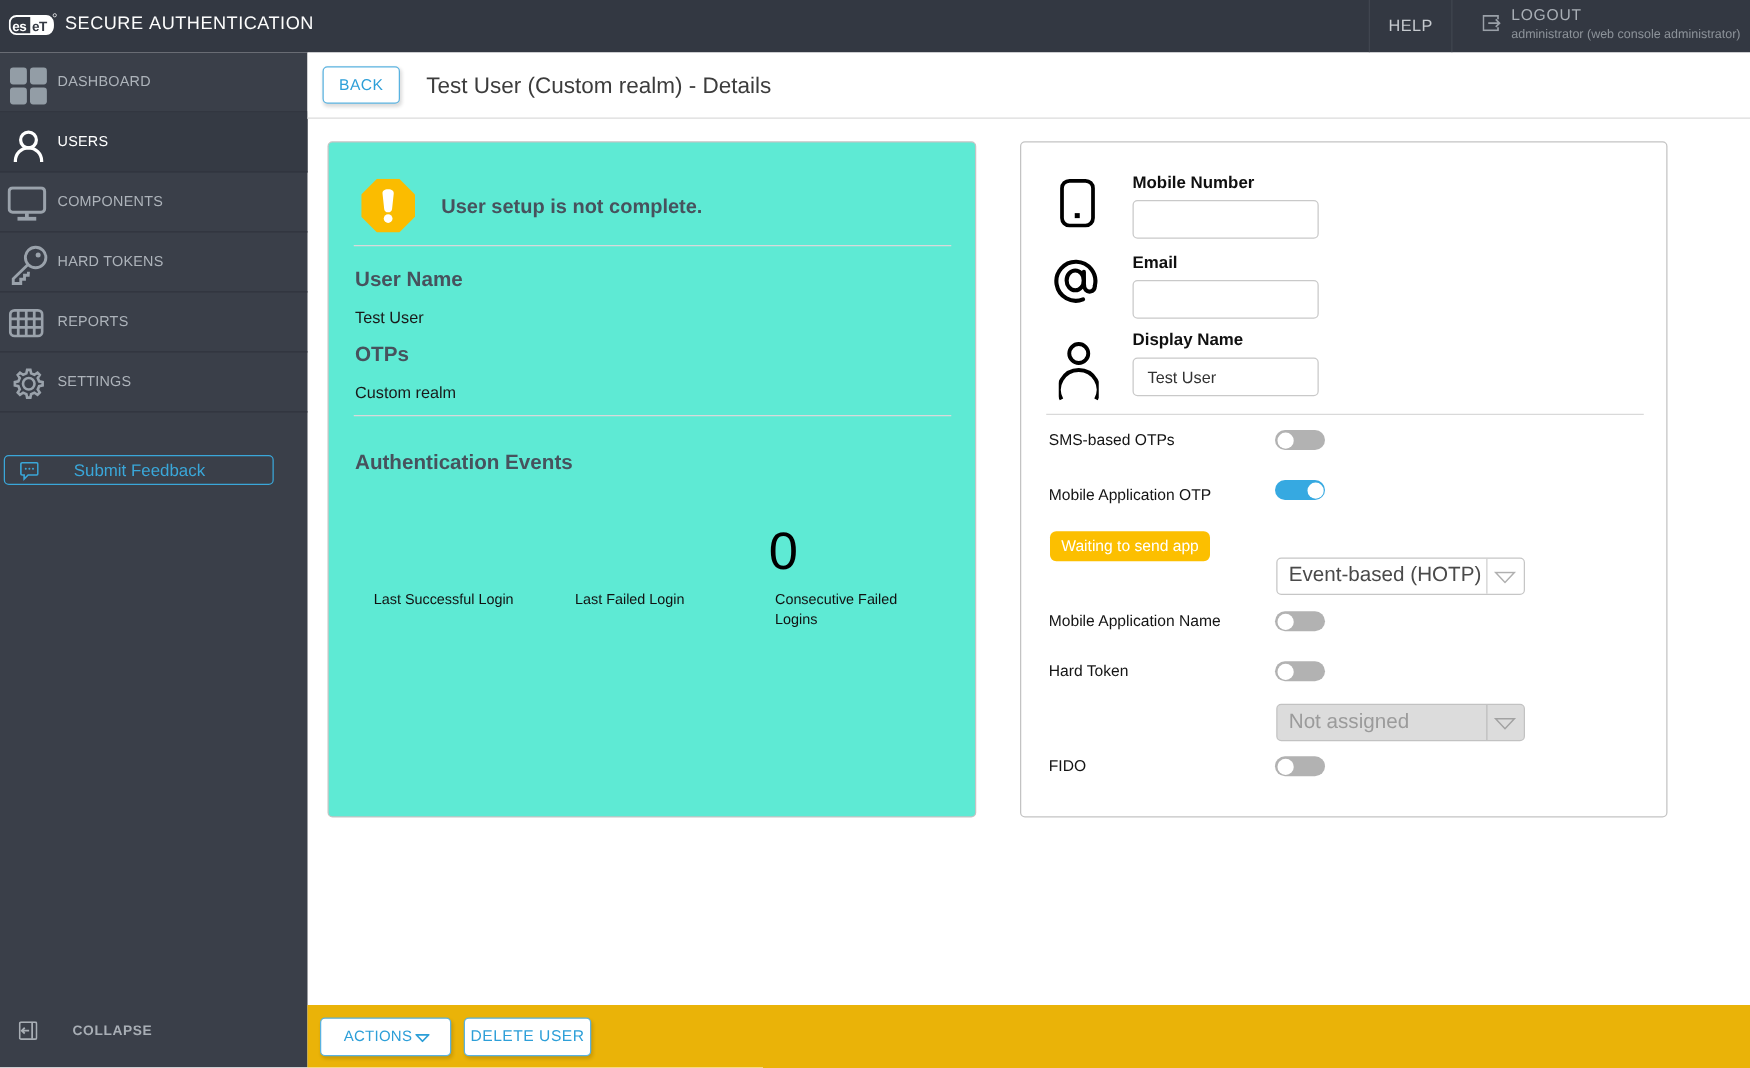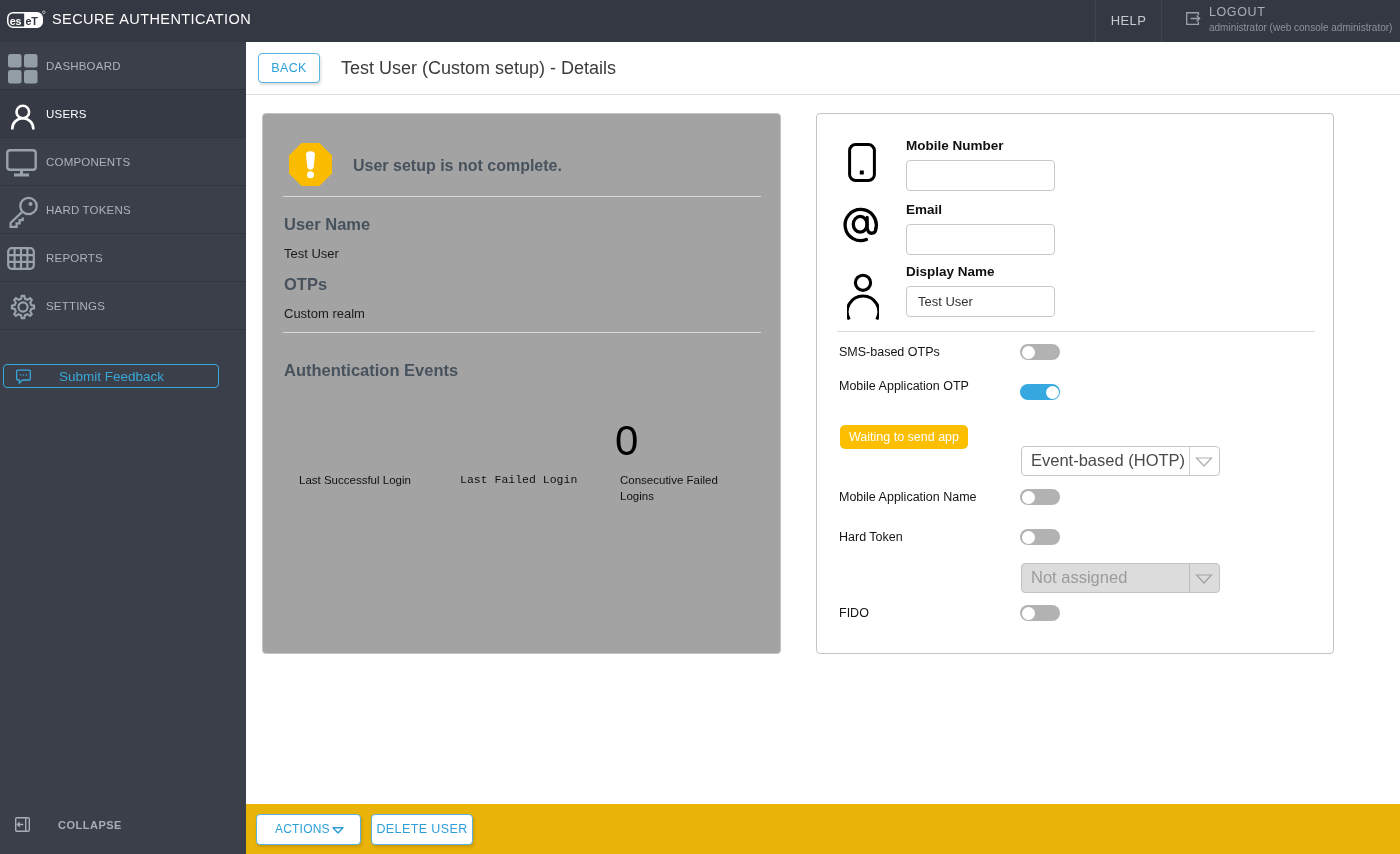--- a/index.html
+++ b/index.html
@@ -103,39 +103,39 @@
   <svg class="abs" style="left:15px;top:775px;" width="15" height="15" viewBox="0 0 15 15">
     <rect x="0.7" y="0.7" width="13.6" height="13.6" rx="1.2" fill="none" stroke="#a8aeb5" stroke-width="1.4"></rect>
     <path d="M10.7,1 V14" stroke="#a8aeb5" stroke-width="1.4"></path>
     <path d="M8.3,7.5 H2.6 M4.8,5.2 L2.4,7.5 L4.8,9.8" fill="none" stroke="#a8aeb5" stroke-width="1.4"></path>
   </svg>
   <div class="abs" style="left:58px;top:777px;font-size:11px;font-weight:bold;letter-spacing:0.5px;color:#a8aeb5;">COLLAPSE</div>
 </div>
 
 <div class="abs" style="left:246px;top:42px;width:1154px;height:53px;background:#fff;border-bottom:1px solid #dcdcdc;"></div>
 <div class="btn" style="left:258px;top:53px;width:62px;height:30px;line-height:28px;">BACK</div>
-<div class="abs" style="left:341px;top:58px;font-size:18px;color:#3c3c3c;">Test User (Custom setup) - Details</div>
-
-<div class="abs" style="left:262px;top:113px;width:519px;height:541px;background:#a3a3a3;border:1px solid #c3c3c3;border-radius:4px;">
+<div class="abs" style="left:341px;top:58px;font-size:18px;color:#3c3c3c;">Test User (Custom realm) - Details</div>
+
+<div class="abs" style="left:262px;top:113px;width:519px;height:541px;background:#5eead4;border:1px solid #c3c3c3;border-radius:4px;">
   <svg class="abs" style="left:26px;top:29px;" width="43" height="43" viewBox="0 0 43 43">
     <polygon points="12.6,0 30.4,0 43,12.6 43,30.4 30.4,43 12.6,43 0,30.4 0,12.6" fill="#fbbc00"></polygon>
     <path d="M21.5,8.3 c3.1,0 4.7,1.3 4.5,3.4 l-1.35,12.4 c-0.18,1.65 -1.45,2.7 -3.15,2.7 s-2.97,-1.05 -3.15,-2.7 L17,11.7 c-0.2,-2.1 1.4,-3.4 4.5,-3.4 z" fill="#fff"></path>
     <circle cx="21.5" cy="31.8" r="3.5" fill="#fff"></circle>
   </svg>
   <div class="h2c" style="left:90px;top:43px;font-size:16px;">User setup is not complete.</div>
   <div class="abs" style="left:20px;top:82px;width:478px;height:1px;background:#d9d9d9;"></div>
   <div class="h2c" style="left:21px;top:101px;">User Name</div>
   <div class="abs" style="left:21px;top:132px;font-size:13px;color:#1a1a1a;">Test User</div>
   <div class="h2c" style="left:21px;top:161px;">OTPs</div>
   <div class="abs" style="left:21px;top:192px;font-size:13px;color:#1a1a1a;">Custom realm</div>
   <div class="abs" style="left:20px;top:218px;width:478px;height:1px;background:#d9d9d9;"></div>
   <div class="h2c" style="left:21px;top:247px;">Authentication Events</div>
   <div class="abs" style="left:352px;top:303px;font-size:42px;color:#000;">0</div>
   <div class="abs" style="left:36px;top:358px;width:140px;font-size:11.5px;color:#111;line-height:16px;">Last Successful Login</div>
-  <div class="abs" style="left:197px;top:358px;width:140px;font-size:11.5px;color:#111;line-height:16px;font-family:Liberation Mono, monospace;">Last Failed Login</div>
+  <div class="abs" style="left:197px;top:358px;width:140px;font-size:11.5px;color:#111;line-height:16px;">Last Failed Login</div>
   <div class="abs" style="left:357px;top:358px;width:110px;font-size:11.5px;color:#111;line-height:16px;">Consecutive Failed Logins</div>
 </div>
 
 <div class="abs" style="left:816px;top:113px;width:518px;height:541px;background:#fff;border:1px solid #c3c3c3;border-radius:4px;">
 
   <svg class="abs" style="left:31px;top:29px;" width="28" height="39" viewBox="0 0 28 39">
     <rect x="1.6" y="1.6" width="24.8" height="35.8" rx="6" fill="none" stroke="#000" stroke-width="3"></rect>
     <rect x="11.8" y="27.5" width="4" height="4" fill="#000"></rect>
   </svg>
   <div class="blabel" style="left:89px;top:24px;">Mobile Number</div>
@@ -156,21 +156,21 @@
   <div class="blabel" style="left:89px;top:150px;">Display Name</div>
   <div class="inp" style="left:89px;top:172px;">Test User</div>
 
   <div class="abs" style="left:20px;top:217px;width:478px;height:1px;background:#d9d9d9;"></div>
 
   <div class="tlabel" style="left:22px;top:231px;">SMS-based OTPs</div>
   <div class="toggle" style="left:203px;top:230px;background:#b2b2b2;">
       <div class="knob" style="left:1.5px;"></div>
     </div>
 
-  <div class="tlabel" style="left:22px;top:265px;">Mobile Application OTP</div>
+  <div class="tlabel" style="left:22px;top:275px;">Mobile Application OTP</div>
   <div class="toggle" style="left:203px;top:270px;background:#36a9e1;">
       <div class="knob" style="right:1.5px;"></div>
     </div>
   <div class="abs" style="left:23px;top:291px;width:128px;height:24px;background:#fcbf00;border-radius:5px;color:#fff;font-size:12.5px;text-align:center;line-height:24px;margin-top:20px;">Waiting to send app</div>
 
   <div class="ddl" style="left:204px;top:332px;">
     <div class="abs" style="left:9px;top:4px;font-size:16.5px;color:#4a4a4a;">Event-based (HOTP)</div>
     <div class="abs" style="left:167px;top:0;width:1px;height:28px;background:#d0d0d0;"></div>
     <svg class="abs" style="left:173px;top:10px;" width="18" height="10" viewBox="0 0 18 10">
         <path d="M1.5,1 H16.5 L9,9 Z" fill="#fff" stroke="#b0b0b0" stroke-width="1.2"></path>

